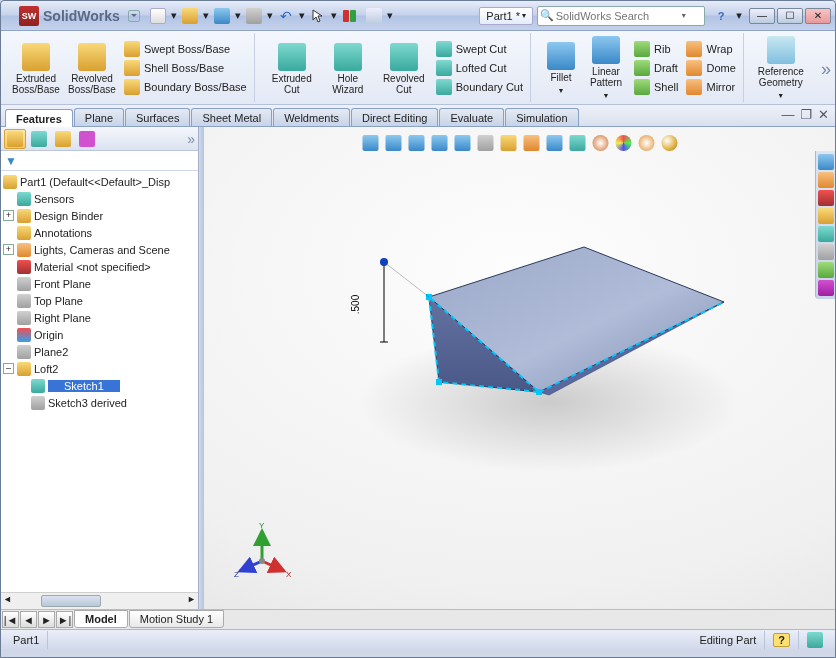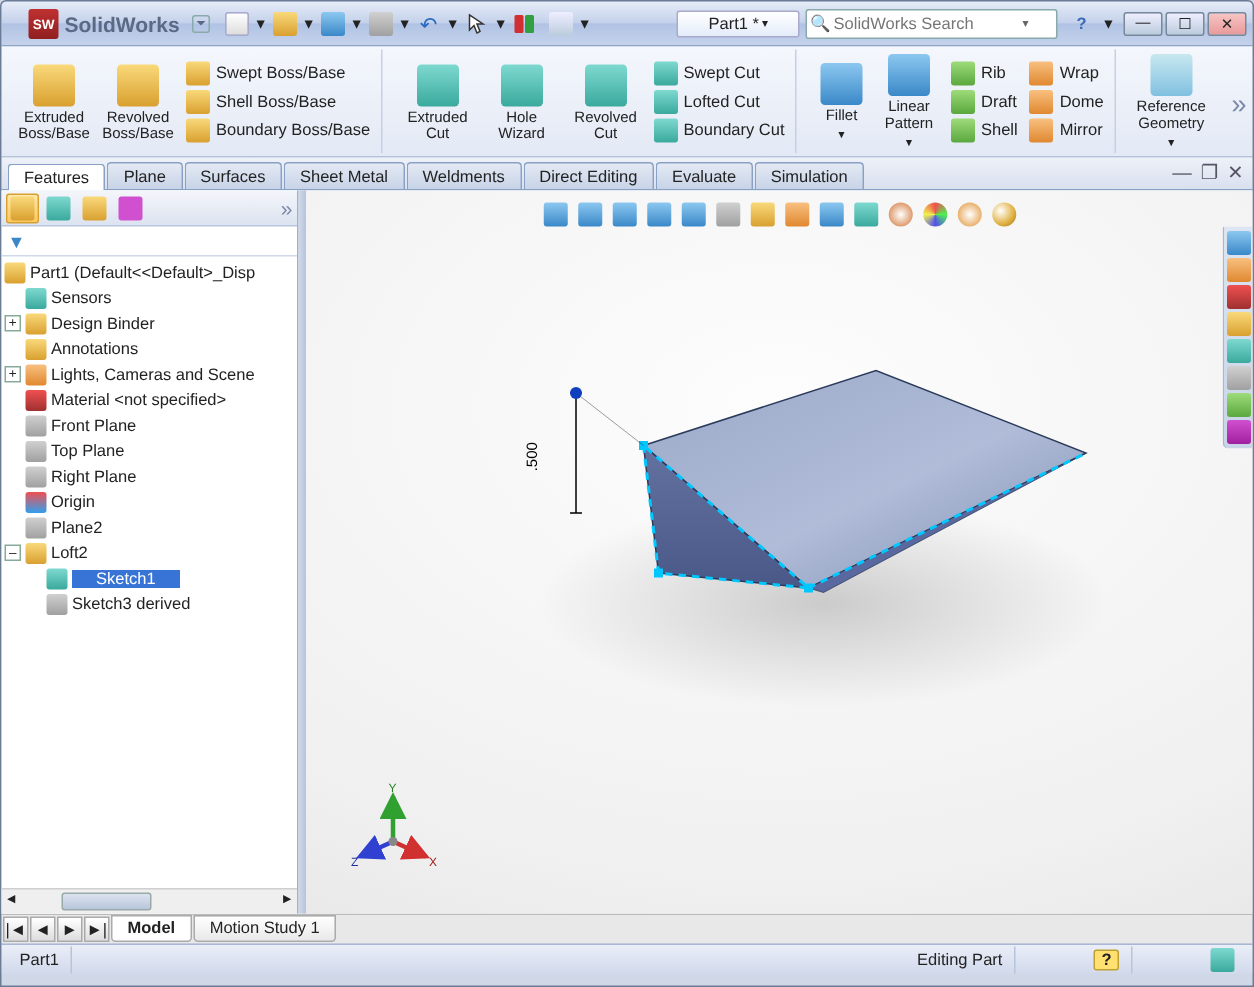--- a/index.html
+++ b/index.html
@@ -7,21 +7,21 @@
   
   
   .title-bar { height: 30px; background: linear-gradient(to bottom,#e6ecf8 0%,#c5d2eb 48%,#b1c3e4 52%,#c5d2eb 100%); display: flex; align-items: center; padding: 0 4px; border-bottom: 1px solid #8fa3c6; border-radius: 4px 4px 0 0; }
   .sw-logo { width: 20px; height: 20px; background: linear-gradient(#c03030,#902020); border-radius: 2px; color:#fff; font-size:9px; font-weight:bold; text-align:center; line-height:20px; margin-right:4px;margin-left:14px;}
   .sw-title { font-weight:bold; color:#5a6a85; font-size:14px; margin-right:8px; }
   .sw-down { width:12px; height:12px; border:1px solid #8aa; border-radius:2px; display:inline-block; position:relative; }
   .sw-down::after { content:""; position:absolute; left:2px; top:3px; border:3px solid transparent; border-top-color:#5a6a85;}
   .tb-sep { width:6px; }
   .qt-btn { width:24px; height:22px; display:inline-flex; align-items:center; justify-content:center; border-radius:2px; cursor:default;}
   .qt-dd { width:8px; }
-  .doc-title { margin-left:auto; margin-right:4px; display:flex; align-items:center; gap:2px; padding:2px 20px; border:1px solid #aac; background:linear-gradient(#fff,#e4ecfa); border-radius:2px;}
+  .doc-title { margin-left:auto; margin-right:4px; display:flex; align-items:center; gap:2px; padding:2px 6px; border:1px solid #aac; background:linear-gradient(#fff,#e4ecfa); border-radius:2px;}
   .search-box { display:flex; align-items:center; background:#fff; border:1px solid #8aa; border-radius:2px; height:20px; padding:0 2px; width:168px;}
   .search-box input { border:none; outline:none; font-size:11px; width:128px; padding-left:2px;}
   .help-grp { display:flex; align-items:center; gap:2px; margin-left:4px; }
   .win-btns { display:flex; gap:2px; margin-left:6px;}
   .win-btn { width:26px; height:16px; background:linear-gradient(#eef,#bcd); border:1px solid #789; border-radius:2px; display:flex; align-items:center; justify-content:center; font-size:10px;}
   .win-btn.close { background:linear-gradient(#f7c4c4,#e89a9a);}
   
   
   .ribbon { background:linear-gradient(#f4f7fc,#e3e9f5); height:74px; border-bottom:1px solid #b4c1d9; display:flex; align-items:stretch; padding:2px 4px; gap:6px; position:relative;}
   .rb-group { display:flex; align-items:center; gap:2px; padding:2px 4px; border-right:1px solid #c5d0e5;}
@@ -33,21 +33,21 @@
   .ico-gold { background:linear-gradient(#f9d97a,#d9a030);}
   .ico-teal { background:linear-gradient(#7ed9d0,#3aa99d);}
   .ico-blue { background:linear-gradient(#8cc8f0,#3a88c8);}
   .ico-green { background:linear-gradient(#9edb7a,#5aa83e);}
   .ico-orange { background:linear-gradient(#f8c080,#e08830);}
   .ico-gray { background:linear-gradient(#d0d0d0,#a0a0a0);}
   
   
   .tabrow { height:22px; background:linear-gradient(#eef1f8,#d9e0ee); display:flex; align-items:flex-end; border-bottom:1px solid #8aa1c6; padding-left:4px; position:relative;}
   .tab { padding:3px 10px 2px 10px; font-size:11px; border:1px solid #8aa1c6; border-bottom:none; background:linear-gradient(#e4eaf4,#c7d3e7); margin-right:1px; border-radius:3px 3px 0 0; cursor:default;}
-  .tab.active { background:#fff; font-weight:normal; position:relative; top:1px;}
+  .tab.active { background:#fff; font-weight:bold; position:relative; top:1px;}
   .doc-win-btns { position:absolute; right:6px; top:2px; display:flex; gap:6px; font-size:13px; color:#556;}
   
   
   .main { display:flex; height:482px; position:relative; background:#fff;}
   .side-panel { width:198px; background:#fff; border-right:1px solid #9fb1cc; display:flex; flex-direction:column; position:relative;}
   .sp-toolbar { height:24px; background:linear-gradient(#f4f6fb,#dce3f0); border-bottom:1px solid #b9c6db; display:flex; align-items:center; padding:0 3px; gap:2px;}
   .sp-tb-btn { width:22px; height:20px; display:flex; align-items:center; justify-content:center; border-radius:2px;}
   .sp-tb-btn.sel { background:linear-gradient(#ffe8a8,#ffc860); border:1px solid #d8a030;}
   .sp-filter { height:20px; border-bottom:1px solid #cfd8e8; display:flex; align-items:center; padding:0 4px;}
   .tree { flex:1; overflow:auto; padding:2px 0; font-size:11px;}
@@ -74,21 +74,21 @@
   
   
   .btabs { height:20px; background:#e8e8e8; border-top:1px solid #bbb; display:flex; align-items:center; font-size:11px;}
   .btab-nav { width:17px; height:17px; border:1px solid #aaa; display:flex; align-items:center; justify-content:center; margin-left:1px; background:linear-gradient(#fff,#ddd);}
   .btab { padding:2px 10px; border:1px solid #aaa; margin-left:1px; background:linear-gradient(#fff,#e8e8e8); border-radius:0 0 3px 3px; position:relative; top:-1px;}
   .btab.active { background:#fff; font-weight:bold;}
   
   
   .status-bar { height:20px; background:linear-gradient(#eaeef8,#d1d9eb); border-top:1px solid #a9b8d2; display:flex; align-items:center; font-size:11px; padding:0 4px;}
   .status-cell { padding:0 8px; border-right:1px solid #b8c4da; height:18px; display:flex; align-items:center;}
-  .status-right { margin-left:auto; display:flex; align-items:center;gap:44px;}
+  .status-right { margin-left:auto; display:flex; align-items:center;}
   
   svg { display:block; }
 </style>
 </head>
 <body>
 
 <div class="title-bar">
   <div class="sw-logo">SW</div>
   <div class="sw-title">SolidWorks</div>
   <span class="sw-down"></span>

